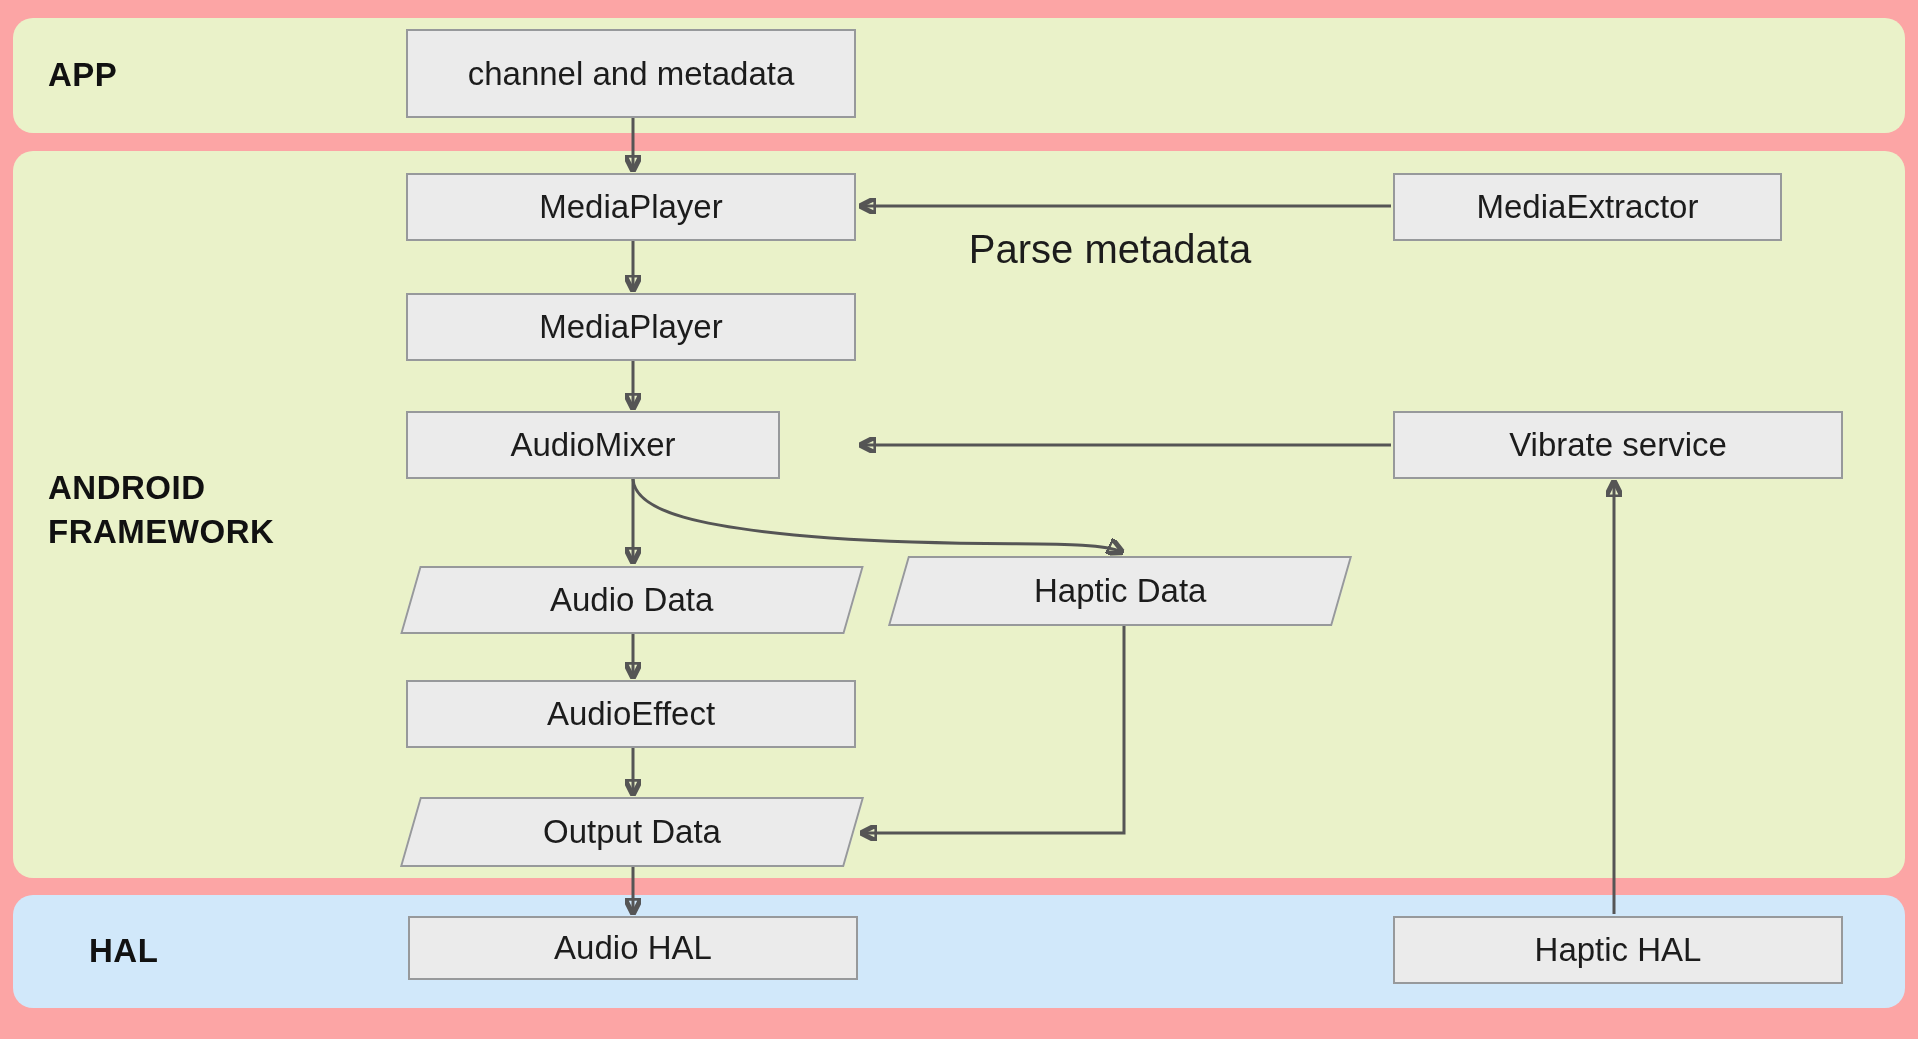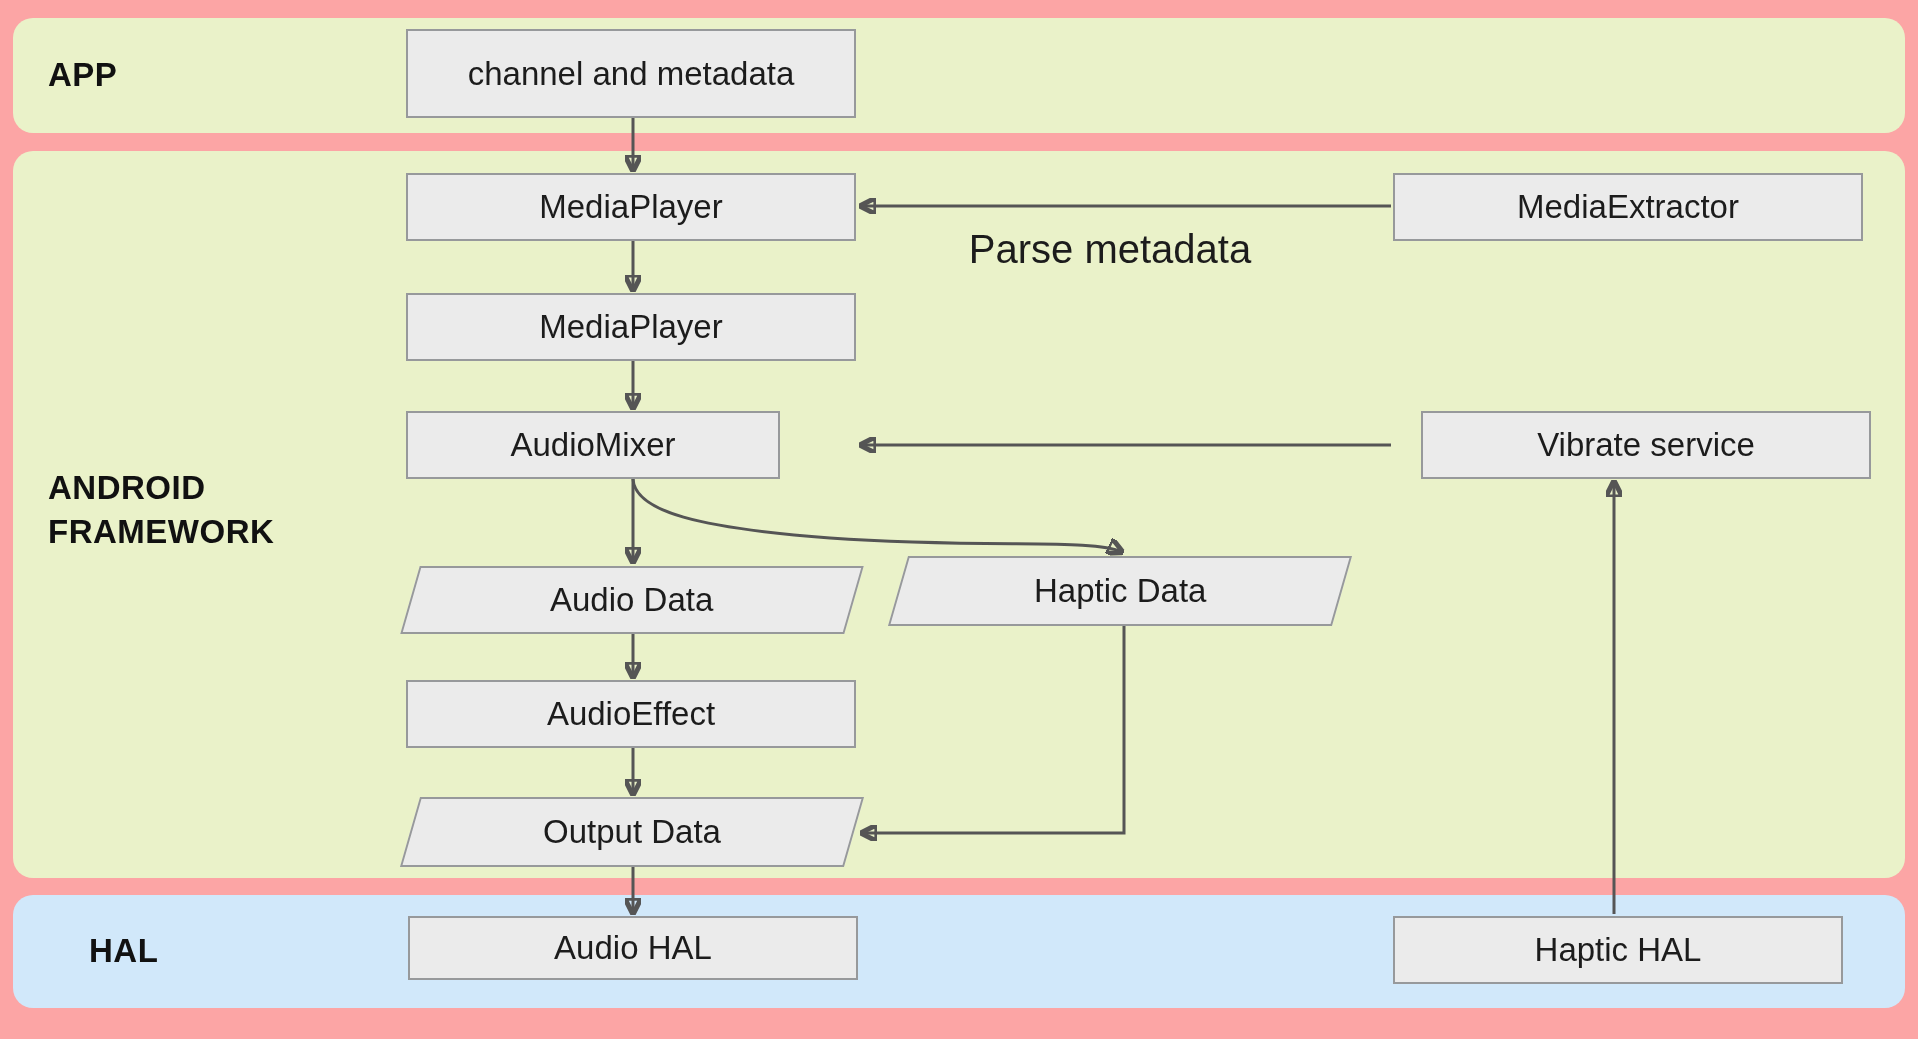--- a/index.html
+++ b/index.html
@@ -33,22 +33,22 @@
   .para>span{transform:skewX(16deg);}
 
   #n-ogg{left:406px;top:29px;width:450px;height:89px;}
   #n-mediaplayer{left:406px;top:173px;width:450px;height:68px;}
   #n-audiotrack{left:406px;top:293px;width:450px;height:68px;}
   #n-audiomixer{left:406px;top:411px;width:374px;height:68px;}
   #n-audiodata{left:410px;top:566px;width:444px;height:68px;}
   #n-audioeffect{left:406px;top:680px;width:450px;height:68px;}
   #n-outputdata{left:410px;top:797px;width:444px;height:70px;}
   #n-audiohal{left:408px;top:916px;width:450px;height:64px;}
-  #n-mediaextractor{left:1393px;top:173px;width:470px;height:68px;}
-  #n-vibrateservice{left:1393px;top:411px;width:450px;height:68px;margin-left:28px;}
+  #n-mediaextractor{left:1393px;top:173px;width:389px;height:68px;}
+  #n-vibrateservice{left:1393px;top:411px;width:450px;height:68px;}
   #n-hapticdata{left:898px;top:556px;width:444px;height:70px;}
   #n-haptichal{left:1393px;top:916px;width:450px;height:68px;}
 
   .edge-label{position:absolute;left:940px;top:227px;width:340px;text-align:center;
               font-size:40px;color:var(--text);}
 
   svg.overlay{position:absolute;left:0;top:0;pointer-events:none;}
   svg.overlay path{stroke:var(--arrow);stroke-width:3;fill:none;}
 </style>
 </head>

